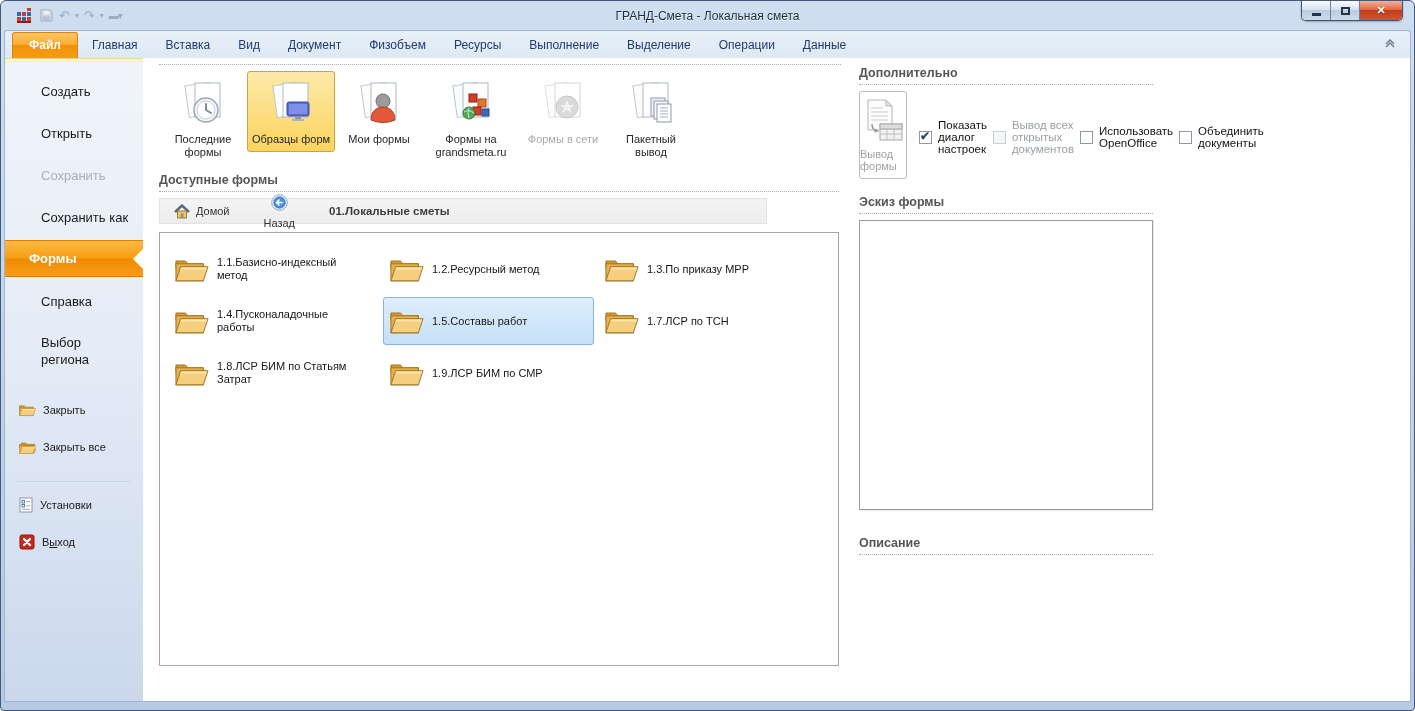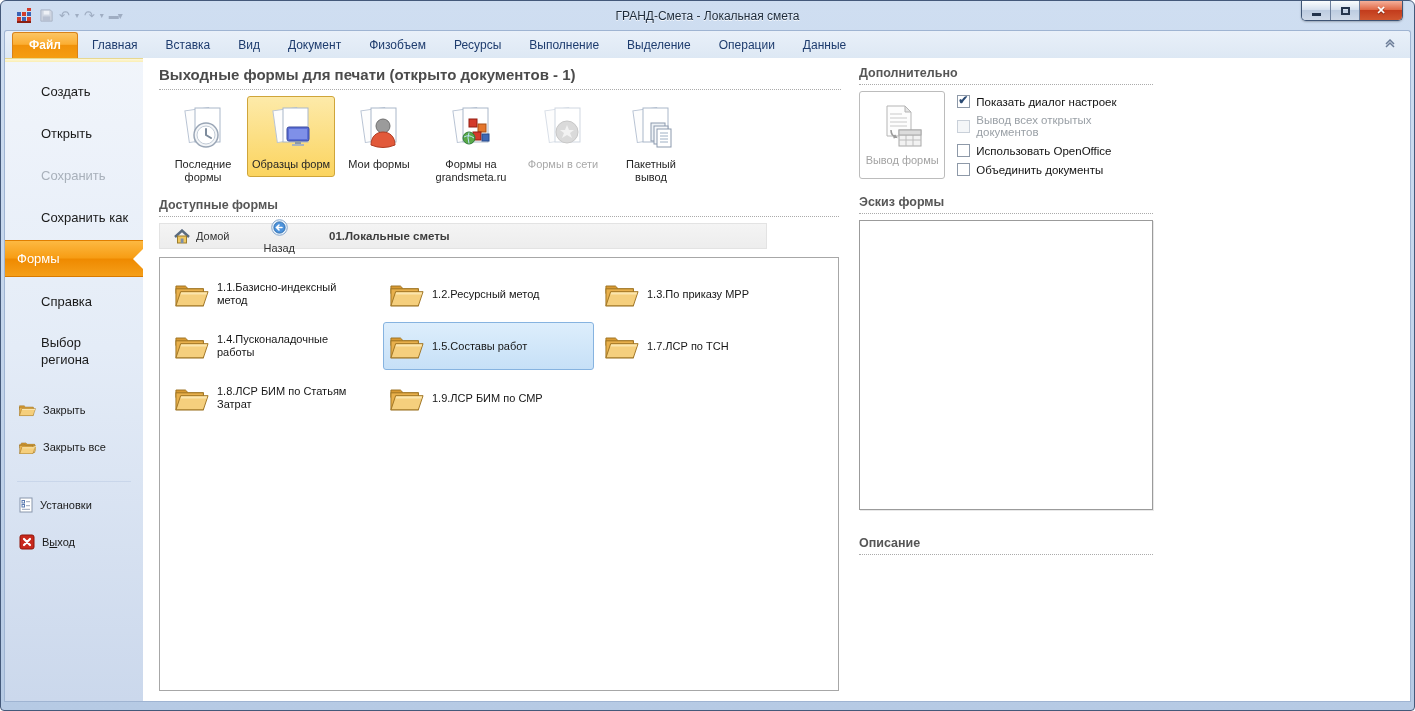--- a/index.html
+++ b/index.html
@@ -65,21 +65,21 @@
   .backstage { flex:1; display:flex; background:#fff; border:1px solid #9fb4d2; border-top:none; overflow:hidden; }
   .sidebar {
     width:138px; flex:none;
     background:linear-gradient(180deg,#f1f5fb 0%,#e4ecf7 45%,#cbd8ec 100%);
     padding-top:8px; font-size:13px; color:#1a1a1a;
   }
   .side-item { height:42px; display:flex; align-items:center; padding-left:36px; cursor:pointer; }
   .side-item.disabled { color:#a8b0ba; cursor:default; }
   .side-item.two-line { height:56px; line-height:17px; }
   .side-item.selected {
-    height:37px; margin:2px 0; padding-left:12px; color:#fff; font-weight:normal;
+    height:37px; margin:2px 0; padding-left:24px; color:#fff; font-weight:bold;
     background:linear-gradient(180deg,#fdb942,#f79d14 48%,#ef8a00 52%,#f59f1a);
     border-top:1px solid #e07f00; border-bottom:1px solid #d97a00;
     position:relative;
   }
   .side-item.selected .notch {
     position:absolute; right:0; top:50%; margin-top:-10px;
     width:0; height:0; border-top:10px solid transparent; border-bottom:10px solid transparent;
     border-right:10px solid #fff;
   }
   .side-item.iconic { height:37px; padding-left:14px; gap:7px; font-size:11px; }
@@ -135,21 +135,21 @@
     border:1px solid #86b3e0;
   }
 
   
   .adv-row { display:flex; margin-top:2px; }
   .out-btn {
     width:88px; height:88px; border:1px solid #bcbcbc; border-radius:3px; background:#fff;
     display:flex; flex-direction:column; align-items:center; justify-content:center; gap:4px;
     color:#a3a3a3; font-size:11px; cursor:default;
   }
-  .cb-col { margin-left:12px; display:flex; flex-direction:column; gap:6px; padding-top:4px; }
+  .cb-col { margin-left:12px; display:flex; flex-direction:row; gap:6px; padding-top:4px; }
   .cb-row { display:flex; align-items:center; gap:6px; font-size:11.5px; color:#121212; cursor:pointer; }
   .cb-row.disabled { color:#9aa0a6; cursor:default; }
   .cb { width:13px; height:13px; flex:none; background:#fff; border:1px solid #8e99a8; position:relative; }
   .cb.checked::after {
     content:"✔"; position:absolute; left:0px; top:-3px; font-size:12px; color:#2b4a73; font-weight:bold;
   }
   .cb.disabled { border-color:#c9d0d9; background:#f4f6f8; }
 
   .thumbbox { width:294px; height:290px; border:1px solid #9b9b9b; background:#fff; margin-top:2px;
     box-shadow:1px 1px 0 #e8e8e8; }
@@ -295,21 +295,20 @@
           <rect x="1" y="1" width="14" height="14" rx="2" fill="#c8281c" stroke="#8f1409"></rect>
           <path d="M5,5 L11,11 M11,5 L5,11" stroke="#fff" stroke-width="2.2" stroke-linecap="round"></path>
         </svg>
         <span><span>В</span><span class="accel">ы</span><span>ход</span></span>
       </div>
     </aside>
 
     <div class="content">
 
       <div class="main-col">
-        <h1 class="page-title">Выходные формы для печати (открыто документов - 1)</h1>
         <div class="dotted"></div>
 
         <div class="cat-row">
           <div class="cat">
             <div class="cicon">
               <svg width="48" height="48" viewBox="0 0 48 48">
                 <use href="#sym-pages"></use>
                 <circle cx="27" cy="30" r="12" fill="#f4f6f8" stroke="#9aa6b6" stroke-width="1.5"></circle>
                 <circle cx="27" cy="30" r="9" fill="#ffffff" stroke="#c2cbd6"></circle>
                 <path d="M27,24 v6 l5,3" fill="none" stroke="#7d8b9c" stroke-width="2" stroke-linecap="round"></path>

